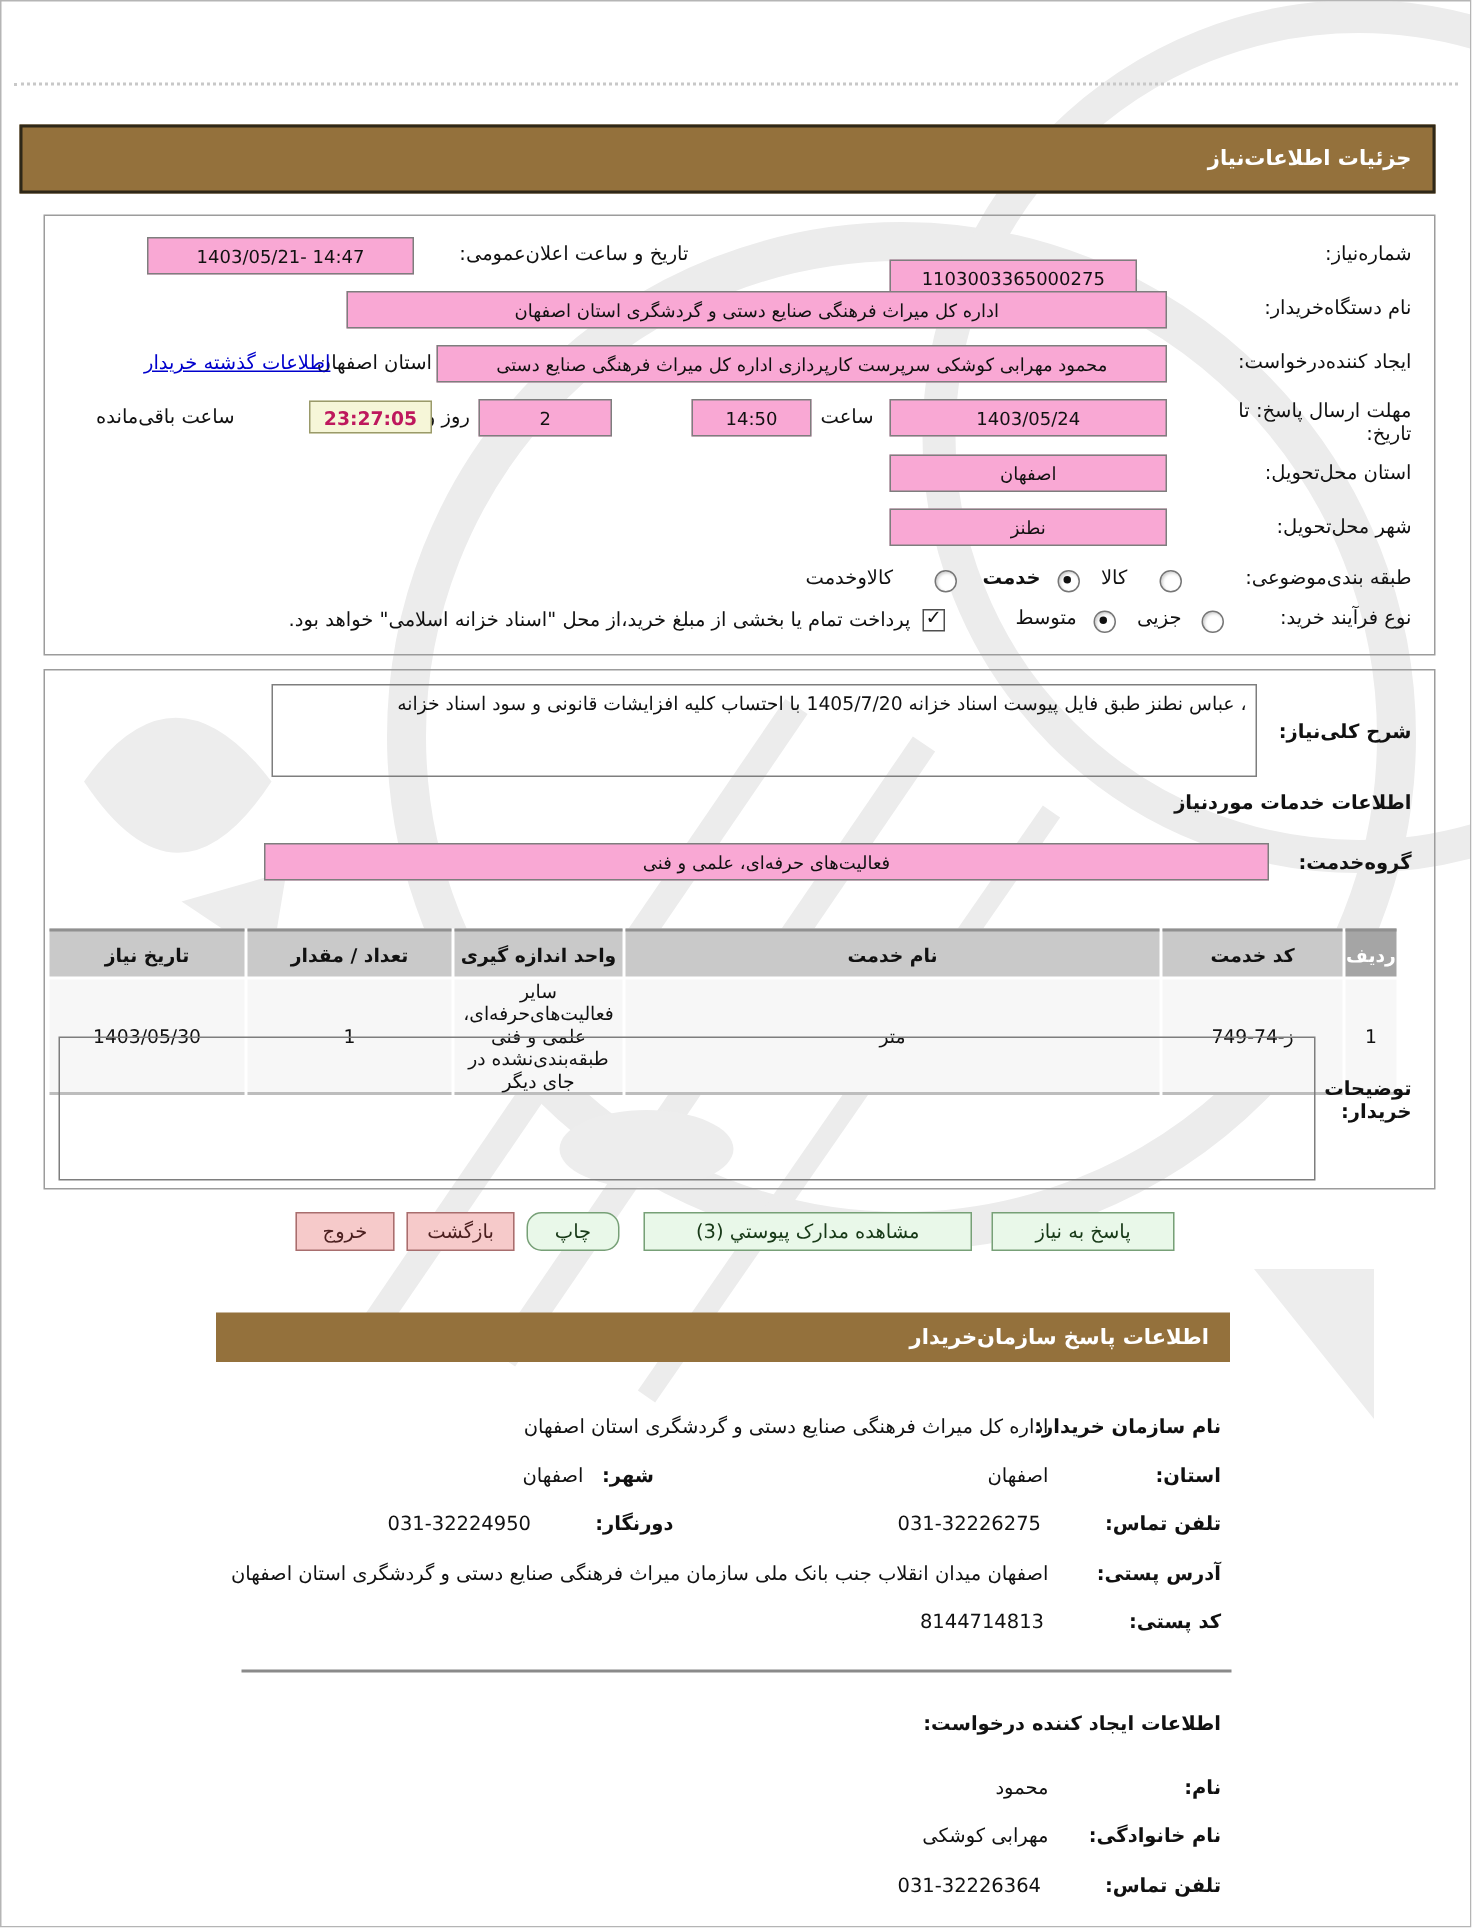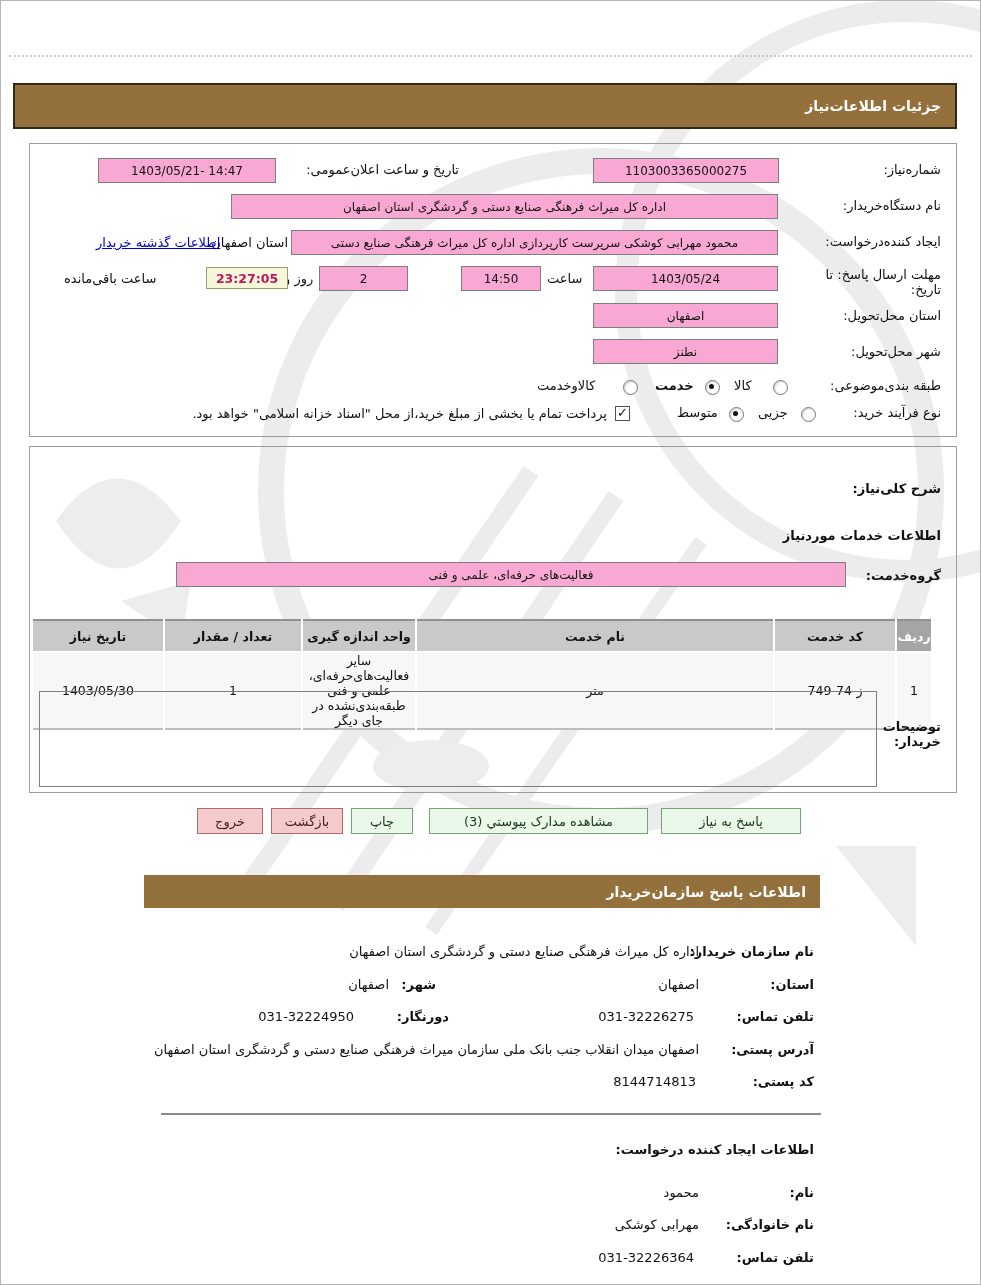--- a/index.html
+++ b/index.html
@@ -69,21 +69,21 @@
 
   <div class="topsep"></div>
 
   <div class="bar bar1" style="left:12px;top:82px;width:944px;height:46px;">
     <span>جزئیات اطلاعات‌نیاز</span>
   </div>
 
   <div class="panel" style="left:28px;top:142px;width:926px;height:292px;"></div>
 
   <span class="lbl" style="right:39px;top:161px;">شماره‌نیاز:</span>
-  <div class="inp ltr" style="left:592px;top:157px;width:186px;">1103003365000275</div>
+  <div class="inp ltr" style="left:592px;top:172px;width:165px;">1103003365000275</div>
   <span class="lbl" style="right:521px;top:161px;">تاریخ و ساعت اعلان‌عمومی:</span>
   <div class="inp ltr" style="left:97px;top:157px;width:178px;">1403/05/21- 14:47</div>
 
   <span class="lbl" style="right:39px;top:197px;">نام دستگاه‌خریدار:</span>
   <div class="inp" style="left:230px;top:193px;width:547px;">اداره کل میراث فرهنگی صنایع دستی و گردشگری استان اصفهان</div>
 
   <span class="lbl" style="right:39px;top:233px;">ایجاد کننده‌درخواست:</span>
   <div class="inp" style="left:290px;top:229px;width:487px;overflow:hidden;">محمود مهرابی کوشکی سرپرست کارپردازی اداره کل میراث فرهنگی صنایع دستی</div>
   <div class="ov" style="left:95px;top:234px;width:192px;height:20px;">
     <span class="black">استان اصفهان</span>
@@ -117,20 +117,21 @@
   <span class="radio" style="left:800px;top:406px;"></span>
   <span class="lbl" style="left:757px;top:404px;">جزیی</span>
   <span class="radio sel" style="left:728px;top:406px;"></span>
   <span class="lbl" style="left:676px;top:404px;">متوسط</span>
   <span class="chk on" style="left:614px;top:405px;"></span>
   <span class="lbl" style="right:373px;top:405px;">پرداخت تمام یا بخشی از مبلغ خرید،از محل "اسناد خزانه اسلامی" خواهد بود.</span>
 
   <div class="panel" style="left:28px;top:445px;width:926px;height:345px;"></div>
 
   <span class="lbl b" style="right:39px;top:480px;">شرح کلی‌نیاز:</span>
+  <div class="ta" style="left:180px;top:455px;width:657px;height:62px;">، عباس نطنز طبق فایل پیوست اسناد خزانه 1405/7/20 با احتساب کلیه افزایشات قانونی و سود اسناد خزانه</div>
 
   <span class="lbl b" style="right:39px;top:527px;">اطلاعات خدمات موردنیاز</span>
 
   <span class="lbl b" style="right:39px;top:567px;">گروه‌خدمت:</span>
   <div class="inp" style="left:175px;top:561px;width:670px;">فعالیت‌های حرفه‌ای، علمی و فنی</div>
 
   <div class="tbl" style="left:42px;top:618px;width:888px;">
     <div class="th first">ردیف</div>
     <div class="th">کد خدمت</div>
     <div class="th">نام خدمت</div>
@@ -148,23 +149,23 @@
     <div class="td">1</div>
     <div class="td" style="direction:ltr;">1403/05/30</div>
   </div>
 
   <div class="lbl b wrap" style="right:39px;top:718px;width:70px;">
     <span>توضیحات</span><br>
     <span>خریدار:</span>
   </div>
   <div class="ta" style="left:38px;top:690px;width:838px;height:96px;"></div>
 
-  <div class="btn green" style="left:660px;top:807px;width:140px;">پاسخ به نیاز</div>
+  <div class="btn green" style="left:660px;top:807px;width:122px;">پاسخ به نیاز</div>
   <div class="btn green" style="left:428px;top:807px;width:219px;">مشاهده مدارک پیوستي (3)</div>
-  <div class="btn green" style="left:350px;top:807px;width:62px;">چاپ</div>
+  <div class="btn green" style="left:350px;top:807px;width:62px;border-radius:10px;">چاپ</div>
   <div class="btn pink" style="left:270px;top:807px;width:72px;">بازگشت</div>
   <div class="btn pink" style="left:196px;top:807px;width:66px;">خروج</div>
 
   <div class="bar" style="left:143px;top:874px;width:676px;height:33px;">
     <span>اطلاعات پاسخ سازمان‌خریدار</span>
   </div>
 
   <span class="lbl b" style="right:166px;top:943px;">نام سازمان  خریدار:</span>
   <span class="lbl" style="right:281px;top:943px;">اداره کل میراث فرهنگی  صنایع دستی و گردشگری استان اصفهان</span>
 

